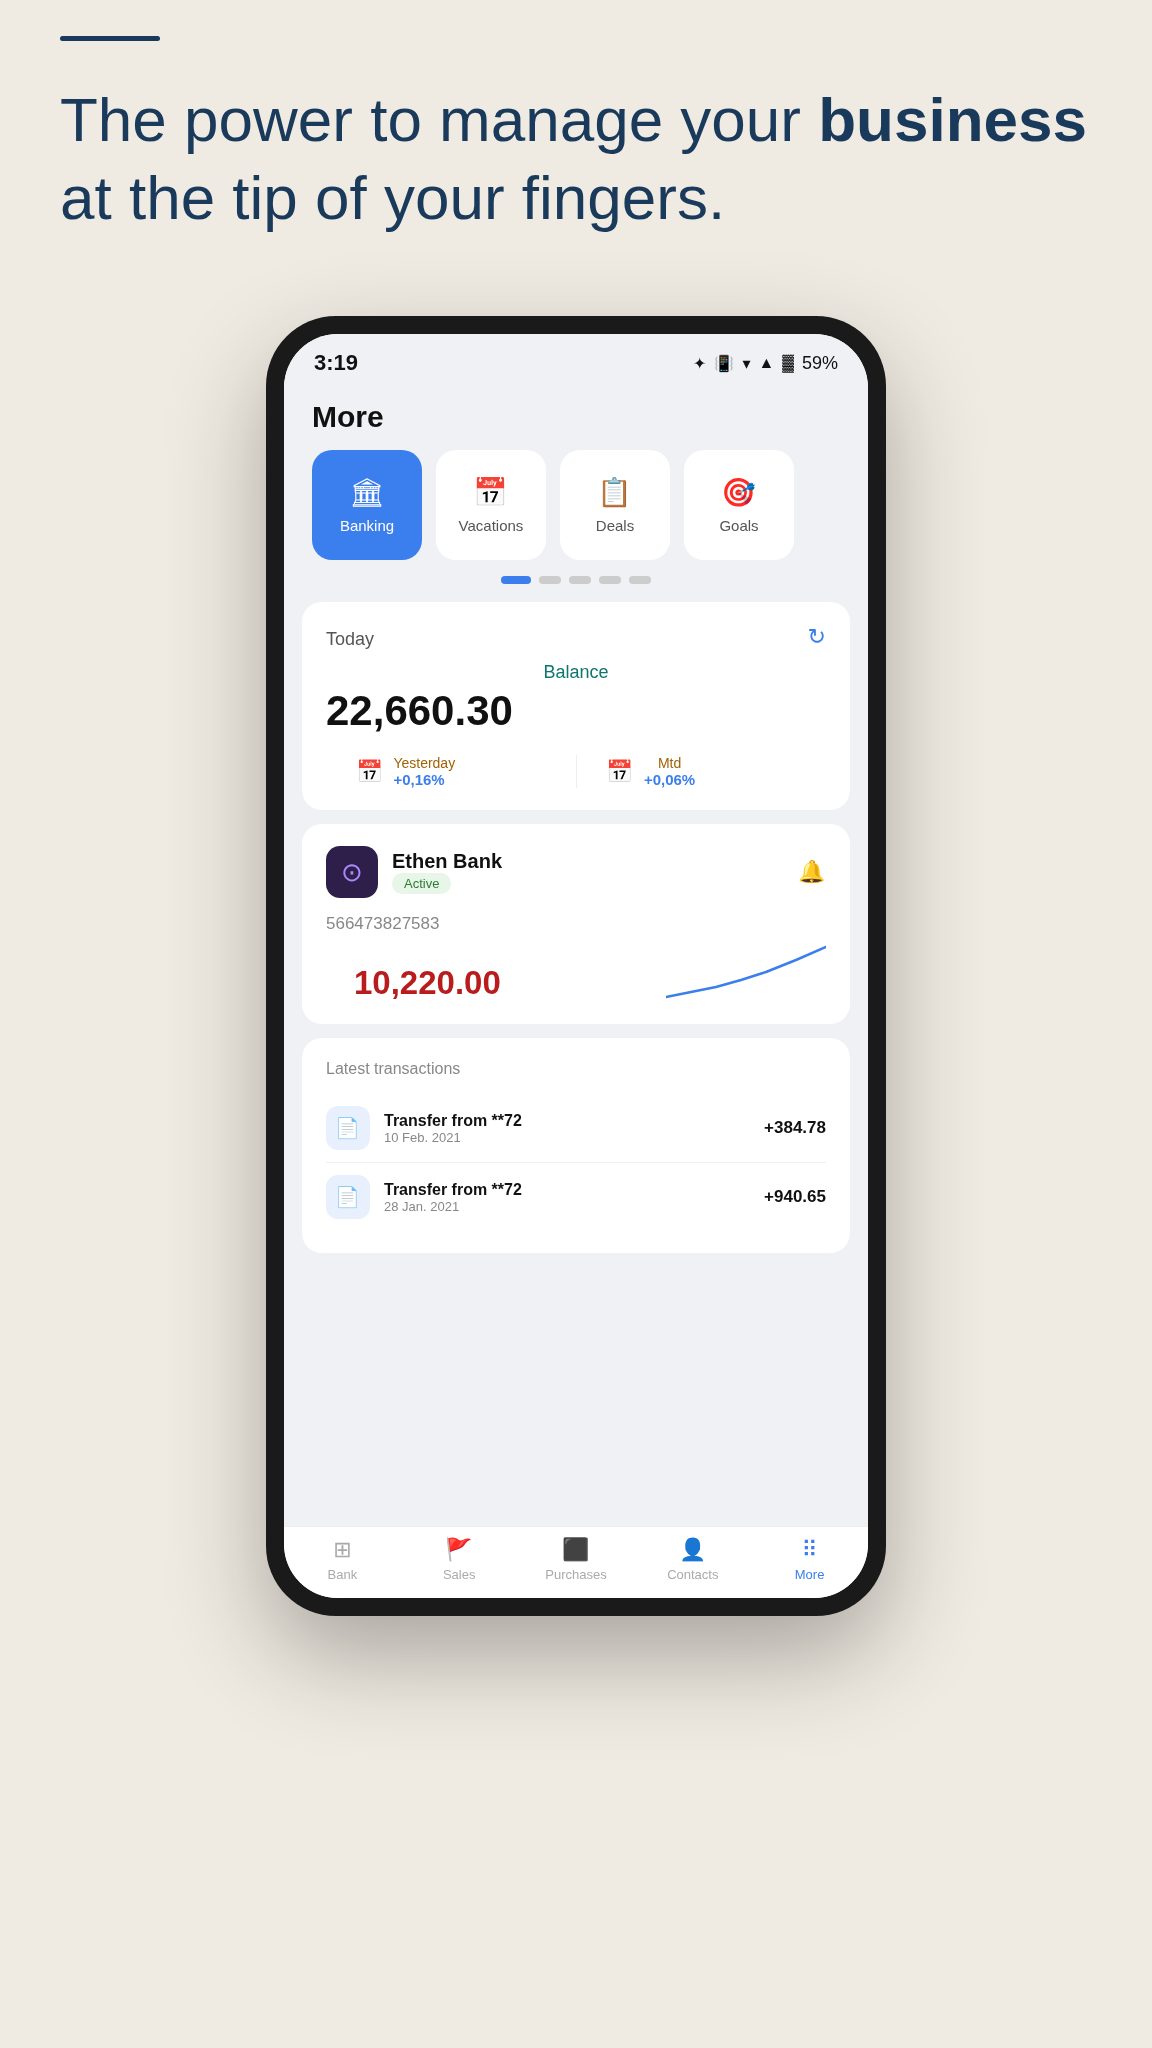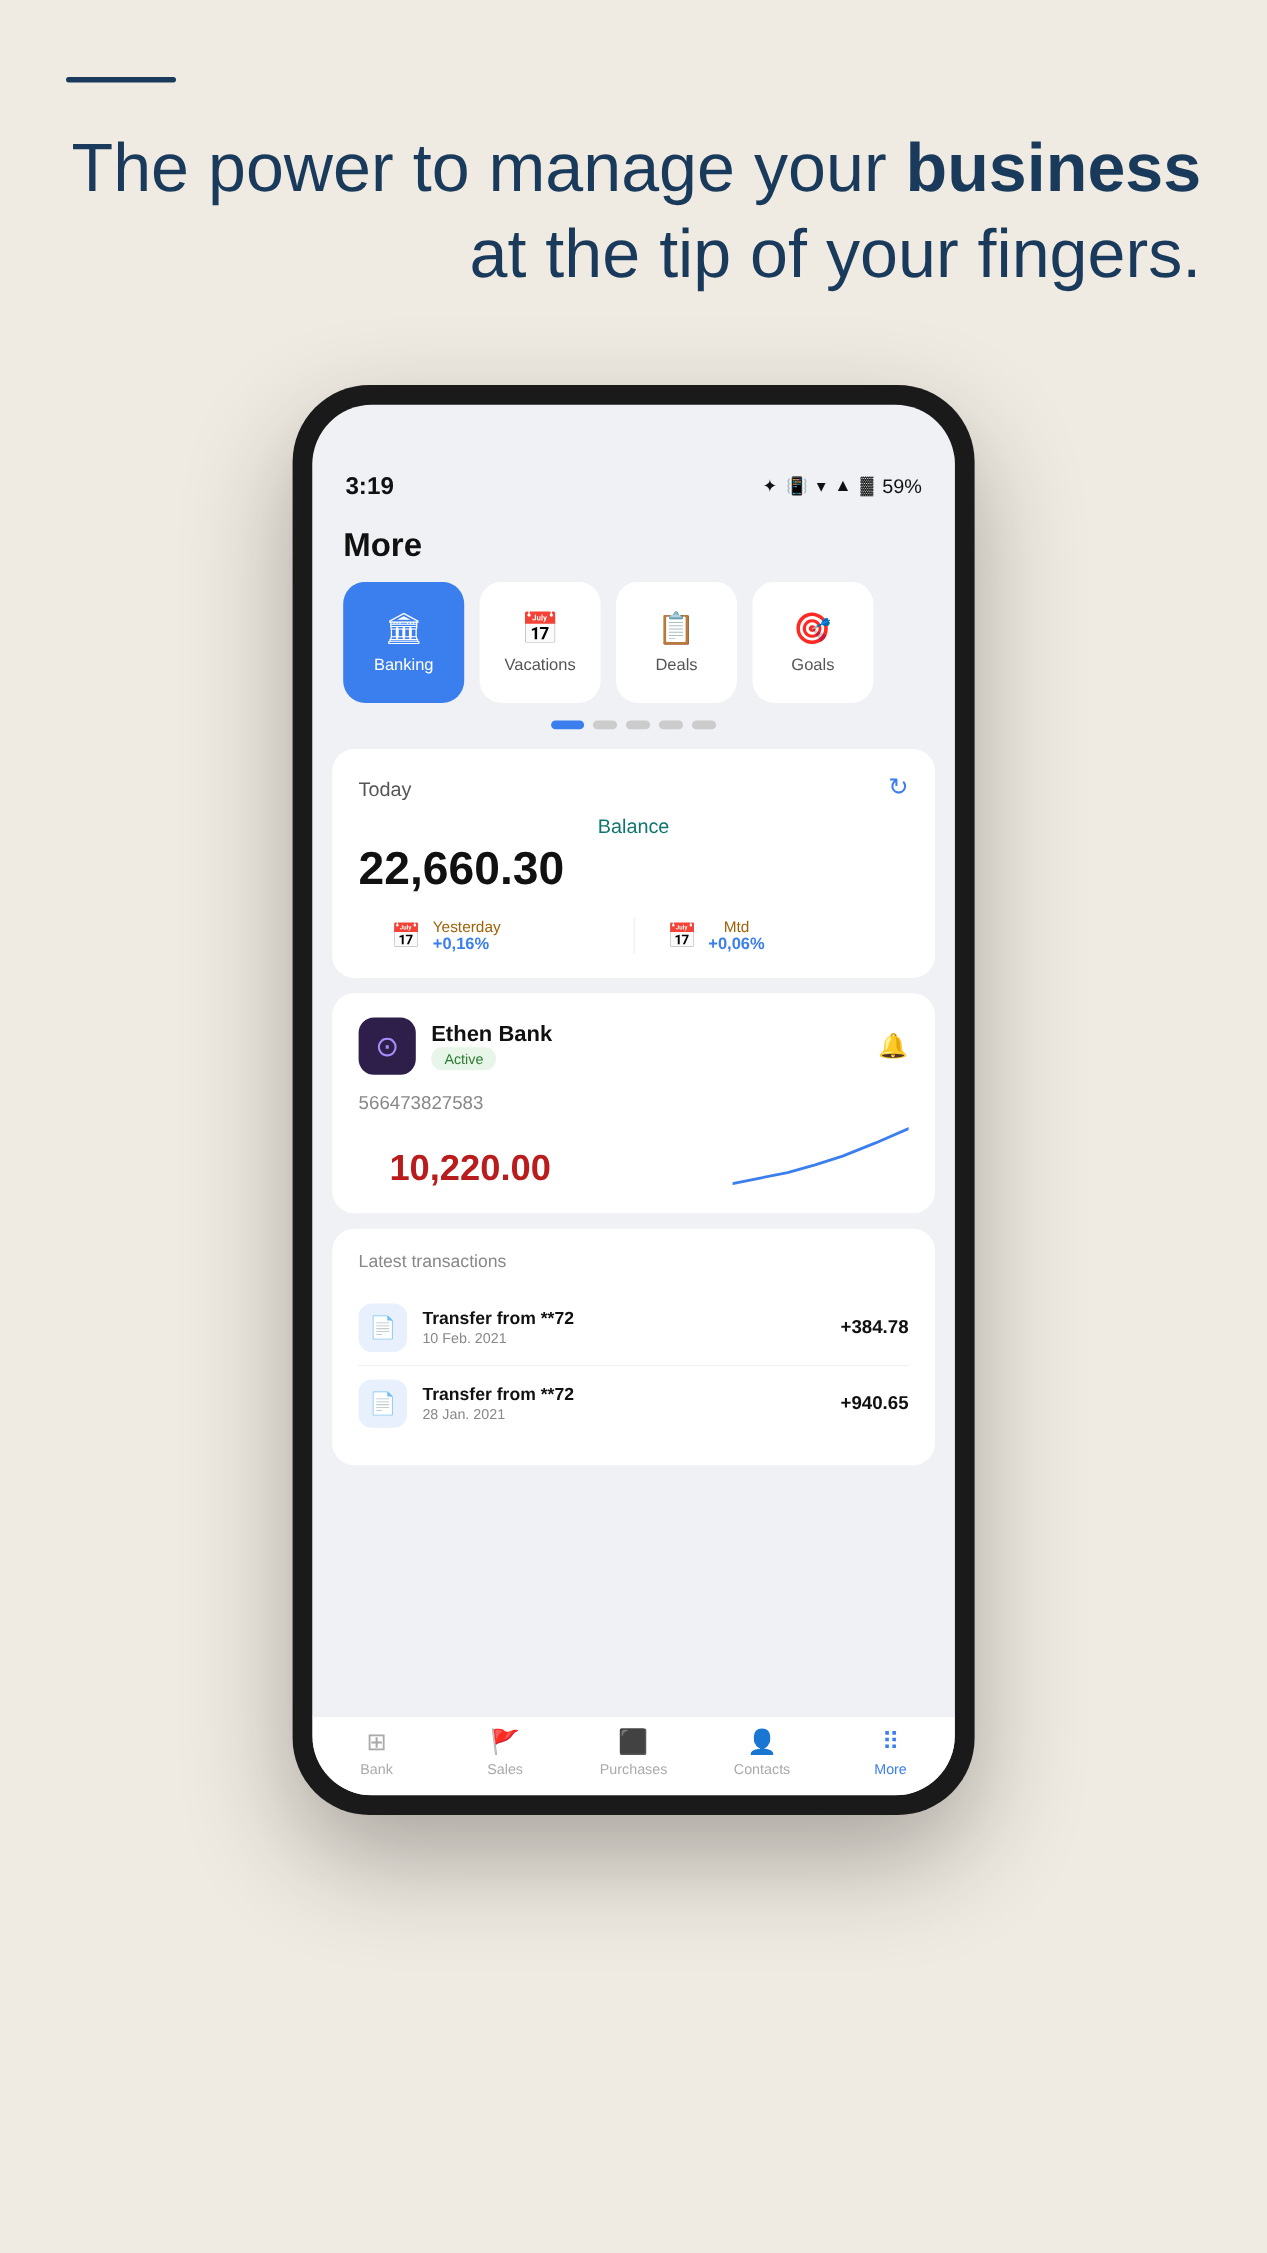--- a/index.html
+++ b/index.html
@@ -6,22 +6,21 @@
     body {
       width: 1152px;
       height: 2048px;
       background: #f0ebe2;
       font-family: -apple-system, BlinkMacSystemFont, 'Segoe UI', sans-serif;
       overflow: hidden;
       position: relative;
     }
 
     .hero-section {
-      padding: 70px 60px 40px 60px;
-      text-align: right;
+      padding: 36px 60px 40px 60px;
     }
 
     .hero-line {
       width: 100px;
       height: 5px;
       background: #1a3a5c;
       margin-bottom: 40px;
       border-radius: 3px;
     }
 
@@ -64,21 +63,20 @@
     }
 
     
     .status-bar {
       background: #f0f1f5;
       padding: 16px 30px 8px 30px;
       display: flex;
       justify-content: space-between;
       align-items: center;
       flex-shrink: 0;
-      margin-top: 45px;
     }
 
     .status-time {
       font-size: 22px;
       font-weight: 600;
       color: #111;
     }
 
     .status-icons {
       display: flex;

